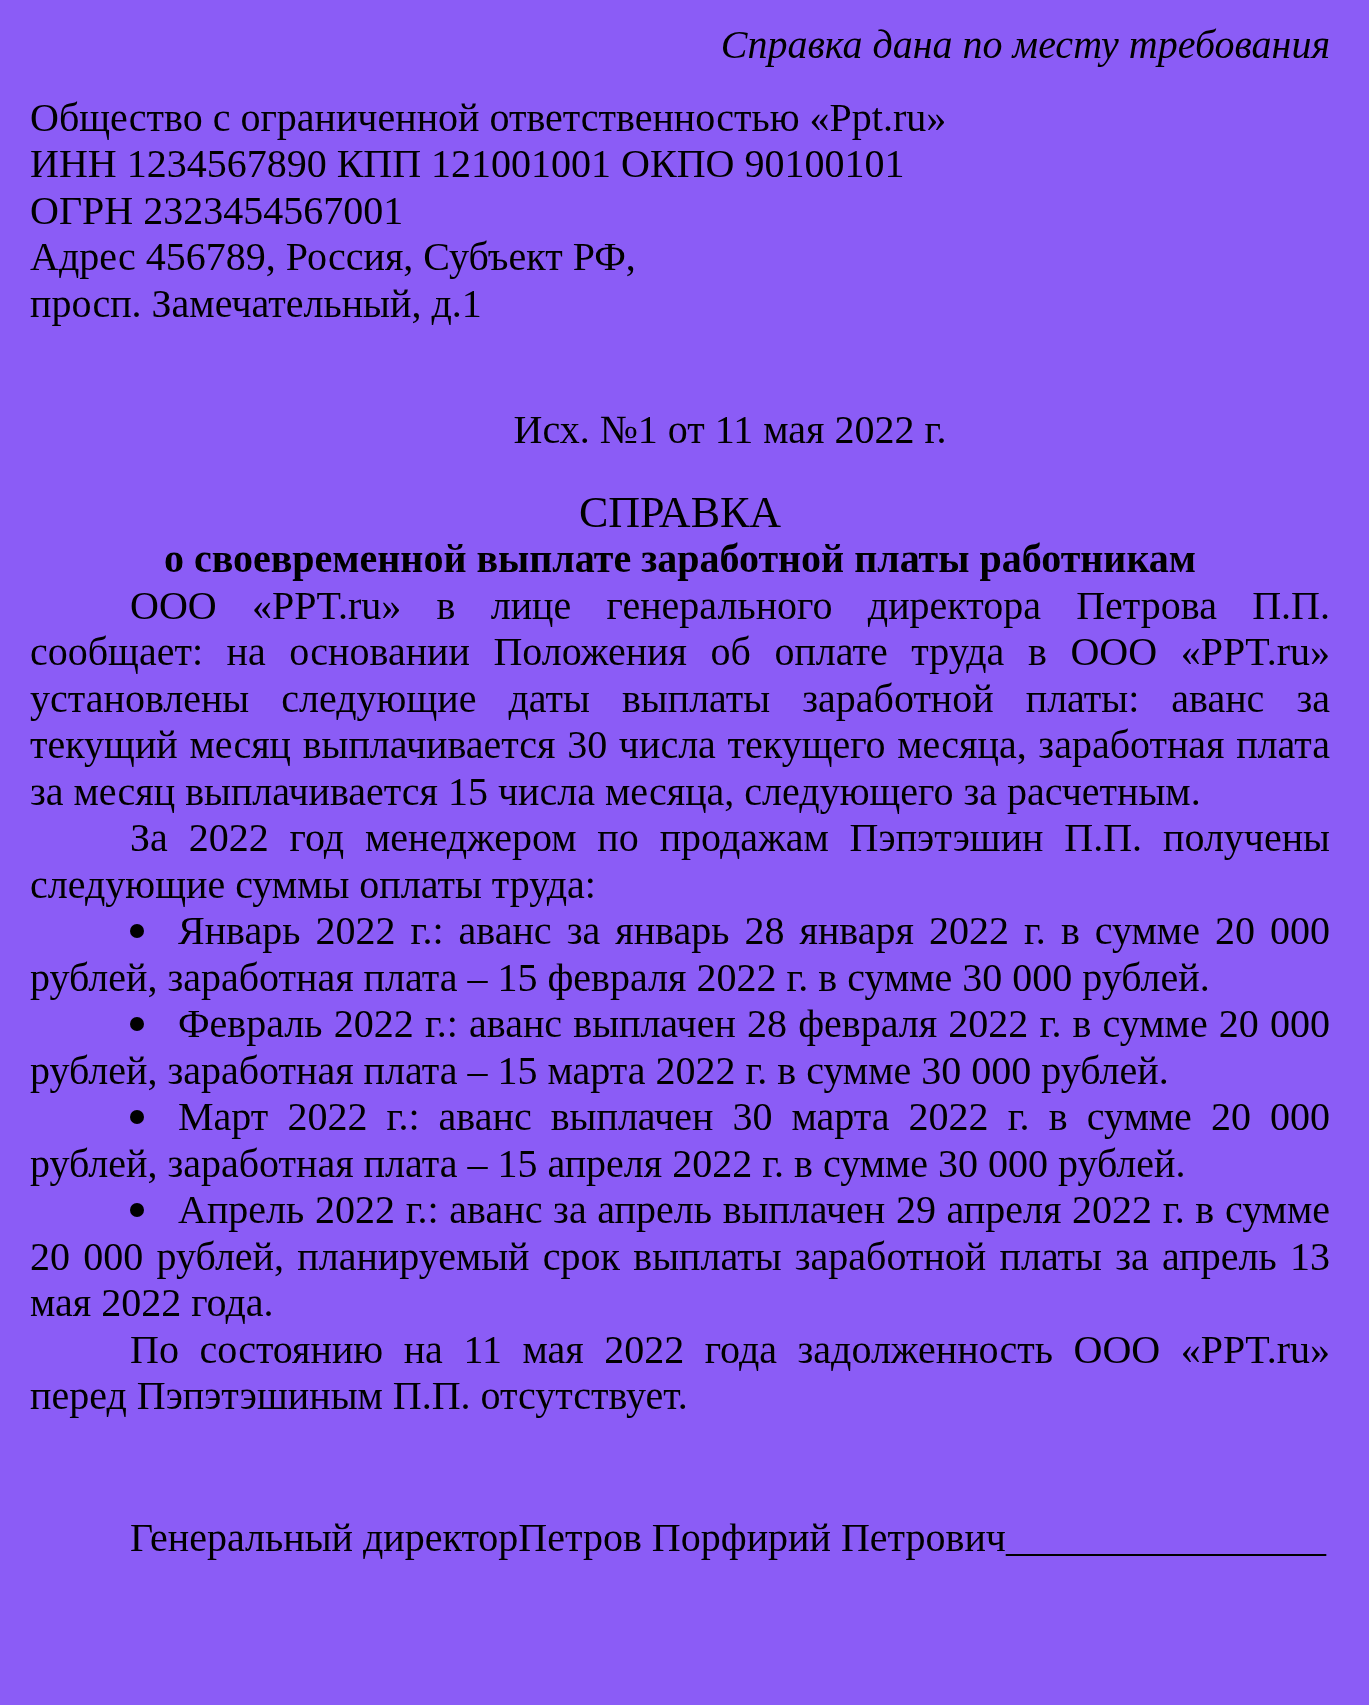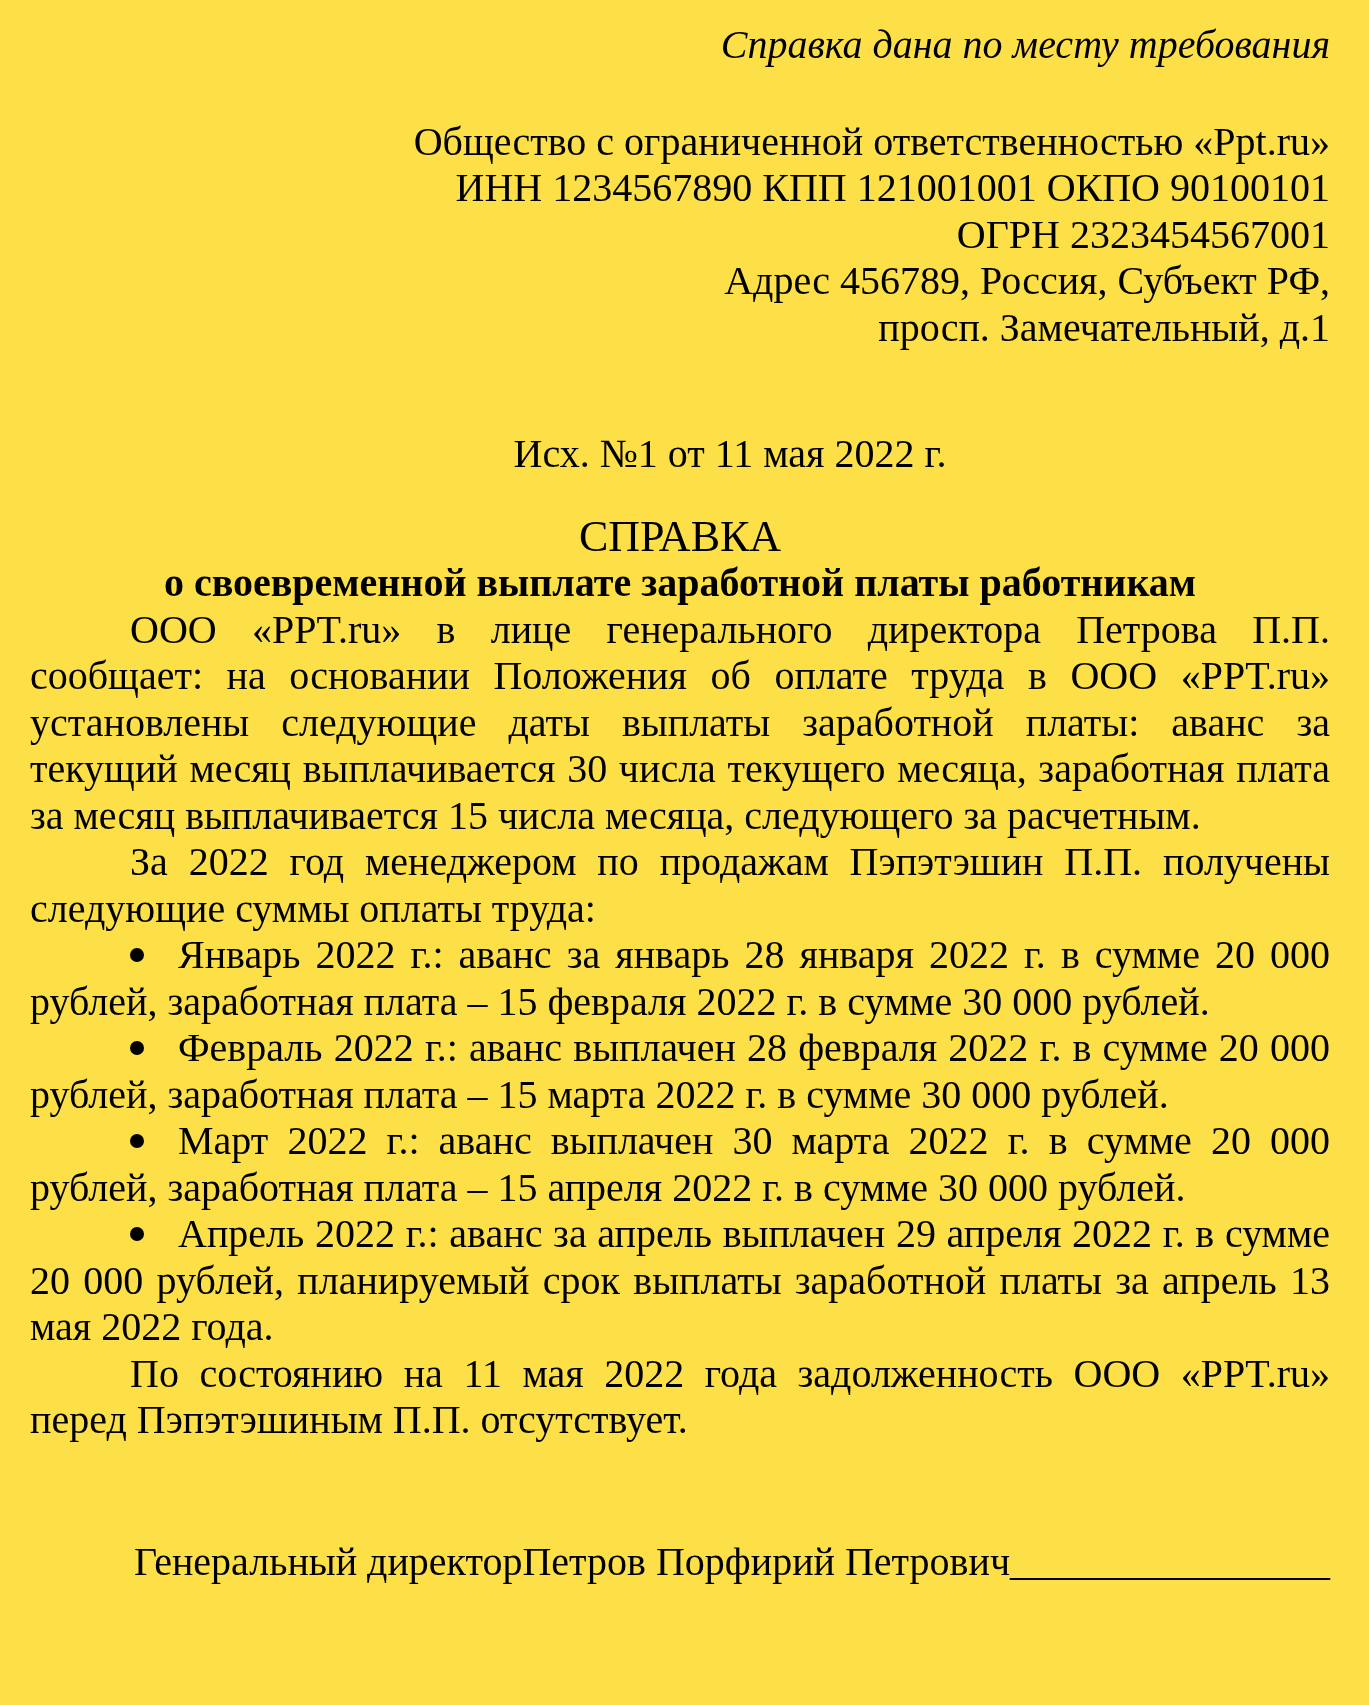--- a/index.html
+++ b/index.html
@@ -2,35 +2,35 @@
 <html lang="ru"><head>
 <meta charset="utf-8">
 <style>
   html, body { margin: 0; padding: 0; background: #ffffff; }
   .page {
     position: relative;
     width: 1369px;
     height: 1705px;
     box-sizing: border-box;
     padding: 22px 39px 0 30px;
-    background: #fde047;
+    background: #8b5cf6;
     color: #000000;
     font-family: "Liberation Serif", "DejaVu Serif", serif;
     font-size: 40px;
     line-height: 46.5px;
     overflow: hidden;
   }
   p { margin: 0; }
   .note-italic {
     font-style: italic;
     text-align: right;
   }
   .company-block {
-    margin-top: 50px;
-    text-align: right;
+    margin-top: 26px;
+    text-align: left;
   }
   .outgoing {
     margin-top: 80px;
     text-indent: 100px;
     text-align: center;
   }
   .title {
     margin: 36px 0 0 0;
     font-size: 44px;
     font-weight: normal;
@@ -50,21 +50,21 @@
     border-radius: 50%;
     background: #000000;
     margin-right: 34px;
     vertical-align: middle;
     position: relative;
     top: -4px;
   }
   .signature-row {
     margin-top: 95px;
     display: flex;
-    justify-content: flex-end;
+    justify-content: flex-start;
     padding-left: 100px;
     white-space: nowrap;
   }
   .stamp {
     margin-top: 40px;
     text-align: center;
   }
 </style>
 </head>
 <body>

